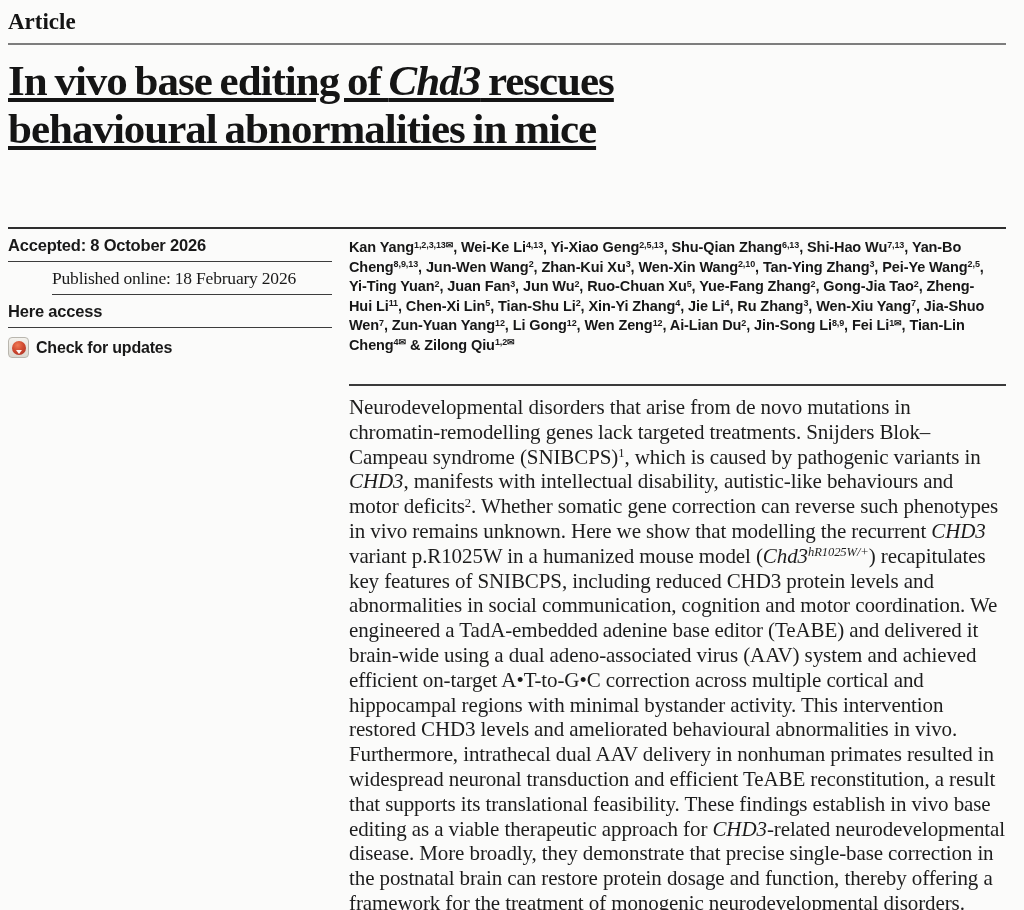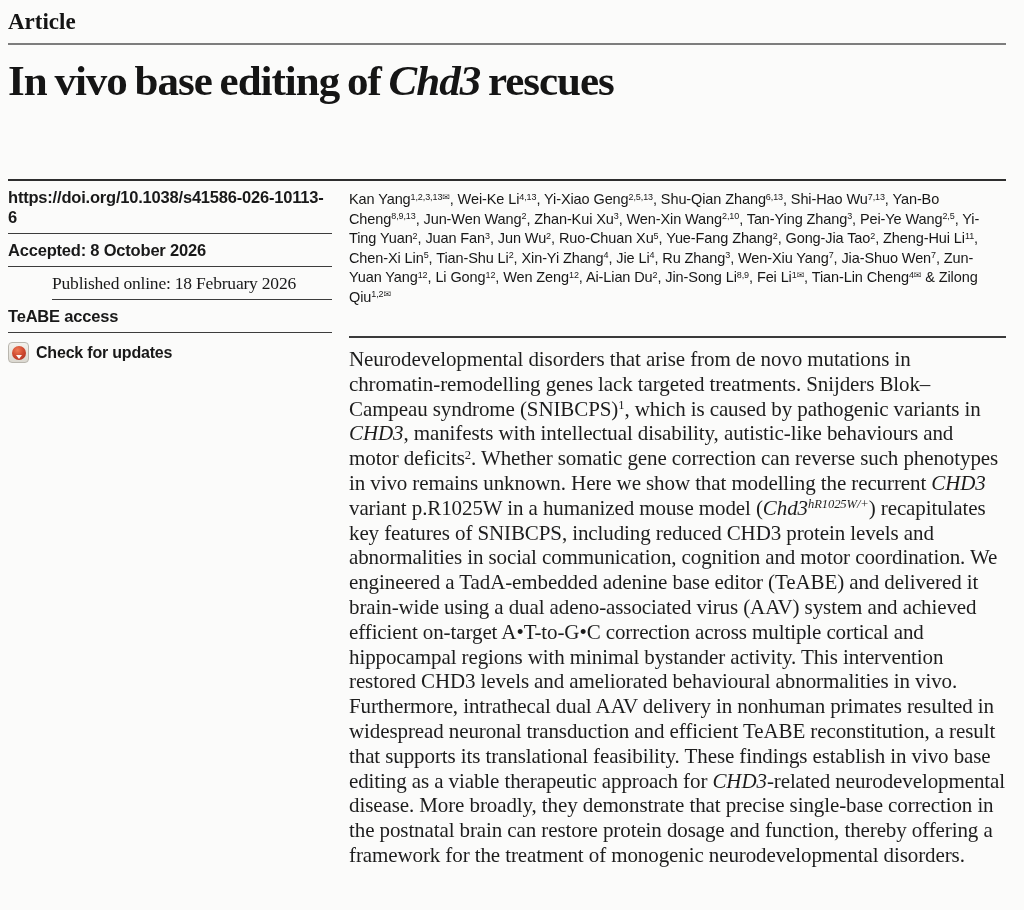--- a/index.html
+++ b/index.html
@@ -6,21 +6,21 @@
   body{width:1024px;height:910px;overflow:hidden;color:#1b1b1b;
        font-family:"Liberation Sans",sans-serif;-webkit-font-smoothing:antialiased;}
   .page{box-sizing:border-box;width:1024px;height:910px;padding:8px 18px 16px 8px;}
 
   
   .kicker{font-family:"Liberation Serif",serif;font-weight:700;font-size:23px;
           line-height:28px;color:#141414;}
   .kicker-rule{border:none;border-top:2px solid #7d7d7d;margin:7px 0 0 0;}
   .title{font-family:"Liberation Serif",serif;font-weight:700;font-size:43px;
          line-height:48px;letter-spacing:-1px;word-spacing:-2px;color:#151515;
-         margin:12px 0 0 0;}
+         margin:12px 0 0 0;text-decoration:underline;}
   .top-rule{border:none;border-top:2.5px solid #2e2e2e;margin:74px 0 0 0;}
 
   
   .columns{display:flex;align-items:flex-start;}
   .meta{width:324px;flex:0 0 324px;margin-right:17px;}
   .meta-row{font-size:16.5px;font-weight:700;letter-spacing:-.2px;line-height:20px;
             padding:6px 0 6px 0;border-bottom:1.5px solid #3c3c3c;color:#191919;}
   .meta-row.serif{font-family:"Liberation Serif",serif;font-weight:400;font-size:17.5px;margin-left:44px;}
   .meta-row.check{border-bottom:none;display:flex;align-items:flex-end;gap:7px;
                   padding-top:9px;font-size:16px;}
@@ -31,49 +31,48 @@
             background:linear-gradient(#f4f2ed,#dbd8d0);border:1px solid #b9b6ae;
             display:inline-flex;align-items:center;justify-content:center;flex:0 0 auto;}
   .cm-circle{width:14px;height:14px;border-radius:50%;position:relative;overflow:hidden;
              background:radial-gradient(circle at 40% 30%,#ef7a55 0%,#d04a30 45%,#a62b22 100%);}
   .cm-circle::after{content:"";position:absolute;left:50%;bottom:1px;transform:translateX(-50%);
              width:0;height:0;border-left:3.5px solid transparent;
              border-right:3.5px solid transparent;border-top:4px solid #fff;opacity:.95;}
 
   
   .content{flex:1 1 auto;min-width:0;}
-  .authors{margin:9px 12px 0 0;font-size:14.5px;font-weight:400;line-height:19.5px;
+  .authors{margin:9px 12px 0 0;font-size:14.5px;font-weight:700;line-height:19.5px;
            letter-spacing:-.1px;color:#171717;}
   .authors sup{font-size:9px;line-height:0;position:relative;top:-.45em;vertical-align:baseline;}
   .abstract-rule{border:none;border-top:2px solid #3a3a3a;margin:29px 0 0 0;}
   .abstract{font-family:"Liberation Serif",serif;font-size:21px;line-height:24.8px;
             letter-spacing:-.1px;color:#1d1d1d;margin:9px 0 0 0;}
   .abstract sup{font-size:.6em;line-height:0;position:relative;top:-.5em;vertical-align:baseline;}
   .it{font-style:italic;}
   sup.it{font-style:italic;}
 </style>
 </head>
 <body>
 
 <div class="page">
 
   <div class="kicker">Article</div>
   <hr class="kicker-rule">
 
-  <h1 class="title"><span>In vivo base editing of </span><span class="it">Chd3</span><span> rescues</span><br></h1>
+  <h1 class="title"><span>In vivo base editing of </span><span class="it">Chd3</span><span> rescues</span><br><span>behavioural abnormalities in mice</span></h1>
 
   <hr class="top-rule">
 
   <div class="columns">
 
     <aside class="meta">
-      <div class="meta-row doi">https://doi.org/10.1038/s41586-026-10113-6</div>
       <div class="meta-row">Accepted: 8 October 2026</div>
       <div class="meta-row serif">Published online: 18 February 2026</div>
-      <div class="meta-row">TeABE access</div>
+      <div class="meta-row">Here access</div>
       <div class="meta-row check">
         <span class="cm-badge">
             <span class="cm-circle"></span>
           </span>
         <span>Check for updates</span>
       </div>
     </aside>
 
     <main class="content">
       <p class="authors"><span>Kan Yang</span><sup>1,2,3,13✉</sup>, <span>Wei-Ke Li</span><sup>4,13</sup>, <span>Yi-Xiao Geng</span><sup>2,5,13</sup>, <span>Shu-Qian Zhang</span><sup>6,13</sup>, <span>Shi-Hao Wu</span><sup>7,13</sup>, <span>Yan-Bo Cheng</span><sup>8,9,13</sup>, <span>Jun-Wen Wang</span><sup>2</sup>, <span>Zhan-Kui Xu</span><sup>3</sup>, <span>Wen-Xin Wang</span><sup>2,10</sup>, <span>Tan-Ying Zhang</span><sup>3</sup>, <span>Pei-Ye Wang</span><sup>2,5</sup>, <span>Yi-Ting Yuan</span><sup>2</sup>, <span>Juan Fan</span><sup>3</sup>, <span>Jun Wu</span><sup>2</sup>, <span>Ruo-Chuan Xu</span><sup>5</sup>, <span>Yue-Fang Zhang</span><sup>2</sup>, <span>Gong-Jia Tao</span><sup>2</sup>, <span>Zheng-Hui Li</span><sup>11</sup>, <span>Chen-Xi Lin</span><sup>5</sup>, <span>Tian-Shu Li</span><sup>2</sup>, <span>Xin-Yi Zhang</span><sup>4</sup>, <span>Jie Li</span><sup>4</sup>, <span>Ru Zhang</span><sup>3</sup>, <span>Wen-Xiu Yang</span><sup>7</sup>, <span>Jia-Shuo Wen</span><sup>7</sup>, <span>Zun-Yuan Yang</span><sup>12</sup>, <span>Li Gong</span><sup>12</sup>, <span>Wen Zeng</span><sup>12</sup>, <span>Ai-Lian Du</span><sup>2</sup>, <span>Jin-Song Li</span><sup>8,9</sup>, <span>Fei Li</span><sup>1✉</sup>, <span>Tian-Lin Cheng</span><sup>4✉</sup> &amp; <span>Zilong Qiu</span><sup>1,2✉</sup></p>

